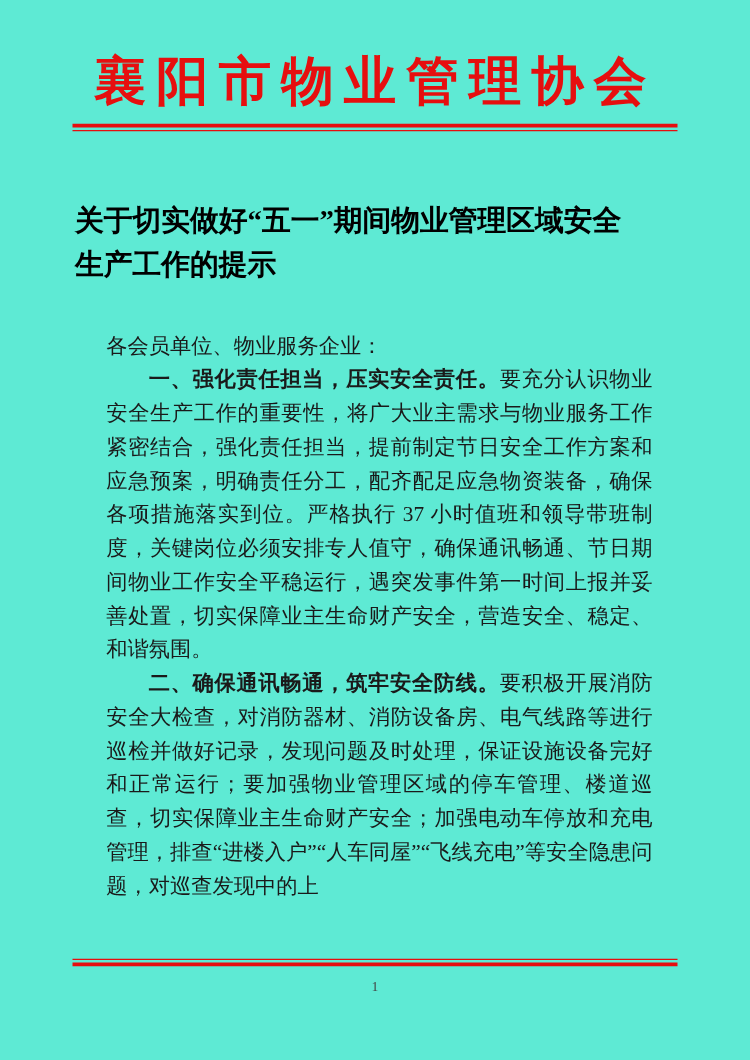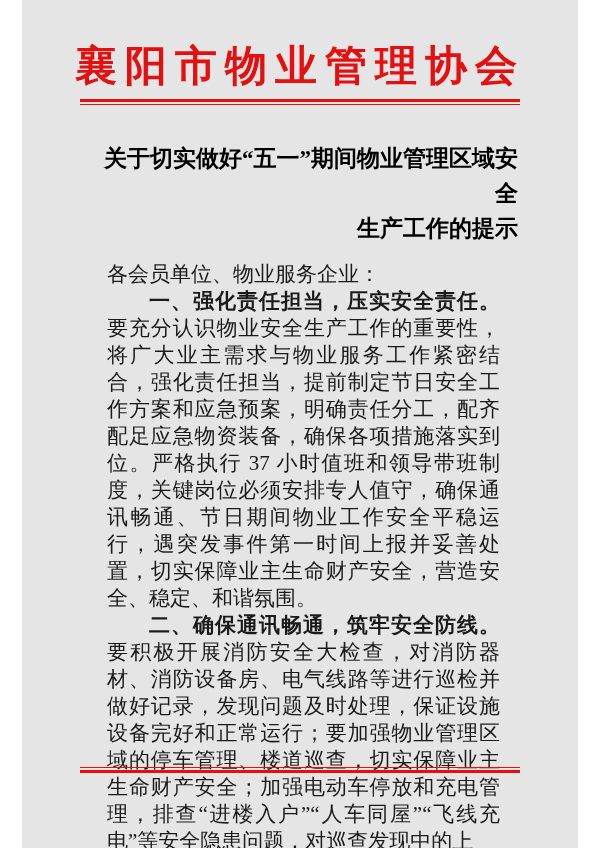--- a/index.html
+++ b/index.html
@@ -1,22 +1,22 @@
 <!DOCTYPE html>
 <html><head>
 <meta charset="utf-8">
 <style>
   * { margin: 0; padding: 0; box-sizing: border-box; }
   html, body { background: #ffffff; }
   .page {
     position: relative;
-    width: 556px;
+    width: 600px;
     height: 848px;
     margin: 0 auto;
-    background: #e5e5e5;
+    background: #5eead4;
     font-family: "Liberation Serif", "DejaVu Serif", serif;
     color: #1f1f1f;
     overflow: hidden;
   }
   .letterhead-title {
     margin-top: 42px;
     text-align: center;
     color: #e60f0f;
     font-size: 42px;
     line-height: 48px;
@@ -30,30 +30,30 @@
     border-top: 3px solid #e60f0f;
     border-bottom: 1.5px solid #e60f0f;
     height: 6px;
   }
   .rule-bottom {
     border-top: 1.5px solid #e60f0f;
     border-bottom: 3px solid #e60f0f;
     height: 6px;
   }
   .doc-title {
-    margin: 36px 60px 0;
-    text-align: right;
+    margin: 54px 60px 0;
+    text-align: left;
     font-size: 23px;
     line-height: 35px;
     font-weight: bold;
     color: #000000;
   }
   .doc-body {
-    margin: 15px 78px 0 85px;
-    font-size: 21px;
+    margin: 34px 78px 0 85px;
+    font-size: 17px;
     line-height: 27px;
     text-align: justify;
     color: #1a1a1a;
   }
   .salutation { text-indent: 0; }
   .para { text-indent: 2em; }
   .para b { font-weight: bold; }
   .footer {
     position: absolute;
     left: 0;

